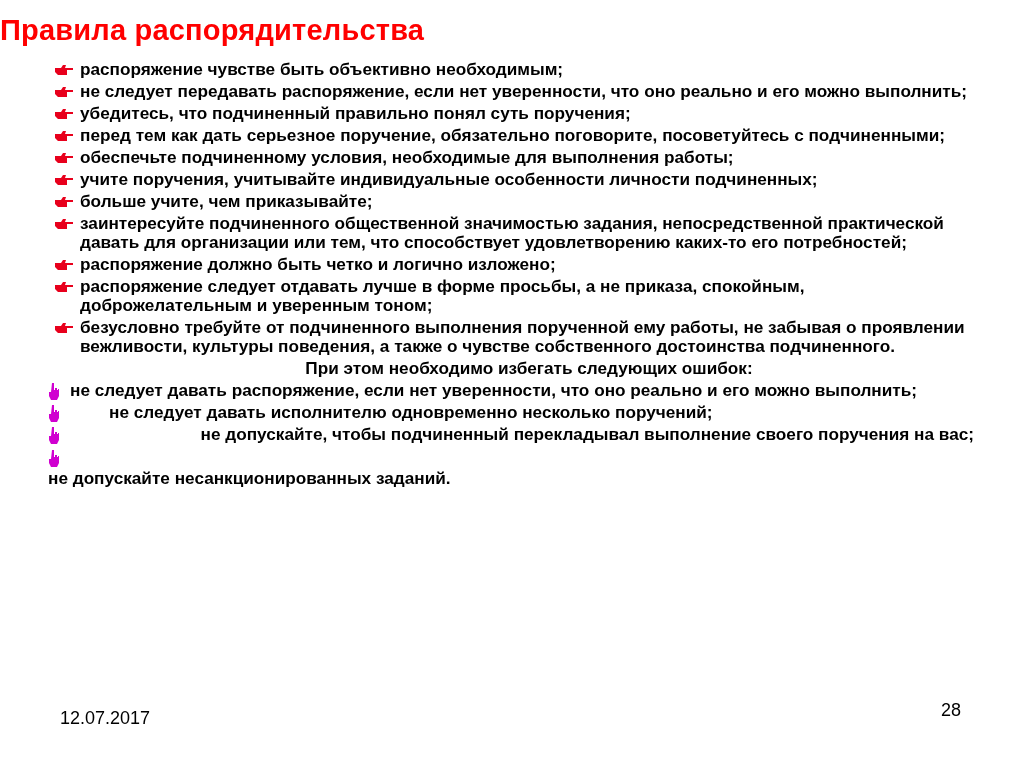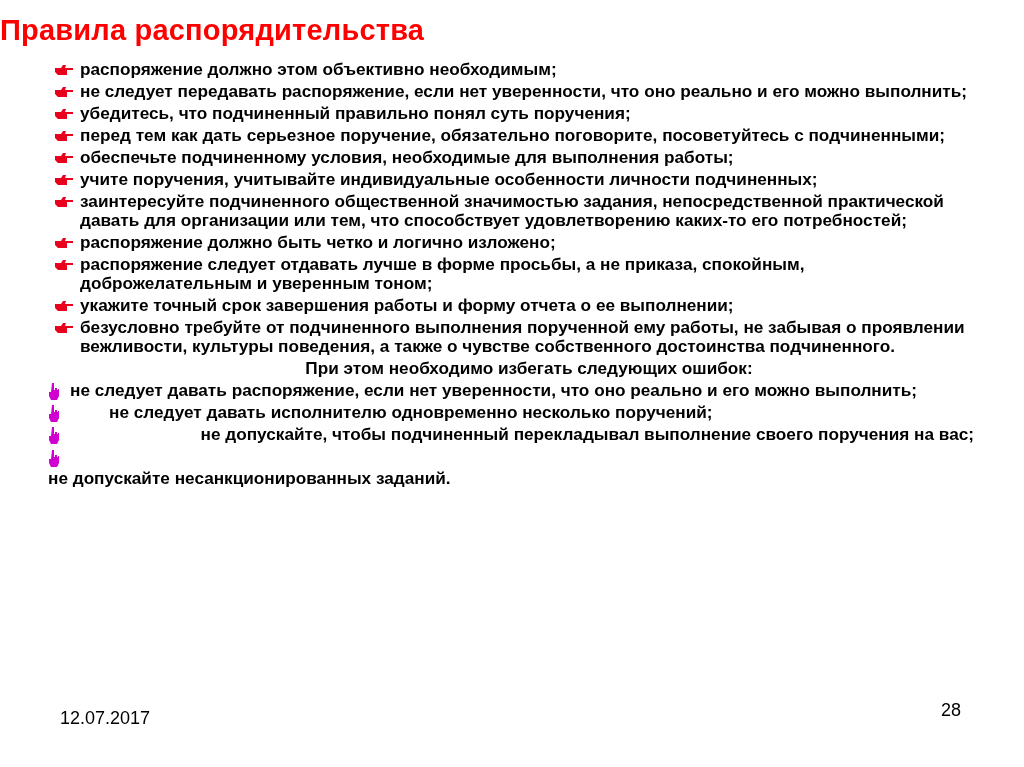--- a/index.html
+++ b/index.html
@@ -24,21 +24,21 @@
 <div class="title">Правила распорядительства</div>
 
 <div class="content">
 
   <div class="item">
     <span class="bullet">
         <svg width="20" height="12" viewBox="0 0 20 12">
           <path d="M1 4 h6 l2 -3 h3 l-1 3 h8 v2 h-6 v5 h-9 l-3 -3 z" fill="#e8001c"></path>
         </svg>
       </span>
-    <span class="text">распоряжение должно этом объективно необходимым;</span>
+    <span class="text">распоряжение чувстве быть объективно необходимым;</span>
   </div>
   <div class="item">
     <span class="bullet">
         <svg width="20" height="12" viewBox="0 0 20 12">
           <path d="M1 4 h6 l2 -3 h3 l-1 3 h8 v2 h-6 v5 h-9 l-3 -3 z" fill="#e8001c"></path>
         </svg>
       </span>
     <span class="text">не следует передавать распоряжение, если нет уверенности, что оно реально и его можно выполнить;</span>
   </div>
   <div class="item">
@@ -72,45 +72,45 @@
         </svg>
       </span>
     <span class="text">учите поручения, учитывайте индивидуальные особенности личности подчиненных;</span>
   </div>
   <div class="item">
     <span class="bullet">
         <svg width="20" height="12" viewBox="0 0 20 12">
           <path d="M1 4 h6 l2 -3 h3 l-1 3 h8 v2 h-6 v5 h-9 l-3 -3 z" fill="#e8001c"></path>
         </svg>
       </span>
+    <span class="text">больше учите, чем приказывайте;</span>
+  </div>
+  <div class="item">
+    <span class="bullet">
+        <svg width="20" height="12" viewBox="0 0 20 12">
+          <path d="M1 4 h6 l2 -3 h3 l-1 3 h8 v2 h-6 v5 h-9 l-3 -3 z" fill="#e8001c"></path>
+        </svg>
+      </span>
     <span class="text">заинтересуйте подчиненного общественной значимостью задания, непосредственной практической давать для организации или тем, что способствует удовлетворению каких-то его потребностей;</span>
   </div>
   <div class="item">
     <span class="bullet">
         <svg width="20" height="12" viewBox="0 0 20 12">
           <path d="M1 4 h6 l2 -3 h3 l-1 3 h8 v2 h-6 v5 h-9 l-3 -3 z" fill="#e8001c"></path>
         </svg>
       </span>
     <span class="text">распоряжение должно быть четко и логично изложено;</span>
   </div>
   <div class="item">
     <span class="bullet">
         <svg width="20" height="12" viewBox="0 0 20 12">
           <path d="M1 4 h6 l2 -3 h3 l-1 3 h8 v2 h-6 v5 h-9 l-3 -3 z" fill="#e8001c"></path>
         </svg>
       </span>
     <span class="text">распоряжение следует отдавать лучше в форме просьбы, а не приказа, спокойным, доброжелательным и уверенным тоном;</span>
-  </div>
-  <div class="item">
-    <span class="bullet">
-        <svg width="20" height="12" viewBox="0 0 20 12">
-          <path d="M1 4 h6 l2 -3 h3 l-1 3 h8 v2 h-6 v5 h-9 l-3 -3 z" fill="#e8001c"></path>
-        </svg>
-      </span>
-    <span class="text">укажите точный срок завершения работы и форму отчета о ее выполнении;</span>
   </div>
   <div class="item">
     <span class="bullet">
         <svg width="20" height="12" viewBox="0 0 20 12">
           <path d="M1 4 h6 l2 -3 h3 l-1 3 h8 v2 h-6 v5 h-9 l-3 -3 z" fill="#e8001c"></path>
         </svg>
       </span>
     <span class="text">безусловно требуйте от подчиненного выполнения порученной ему работы, не забывая о проявлении вежливости, культуры поведения, а также о чувстве собственного достоинства подчиненного.</span>
   </div>
 

